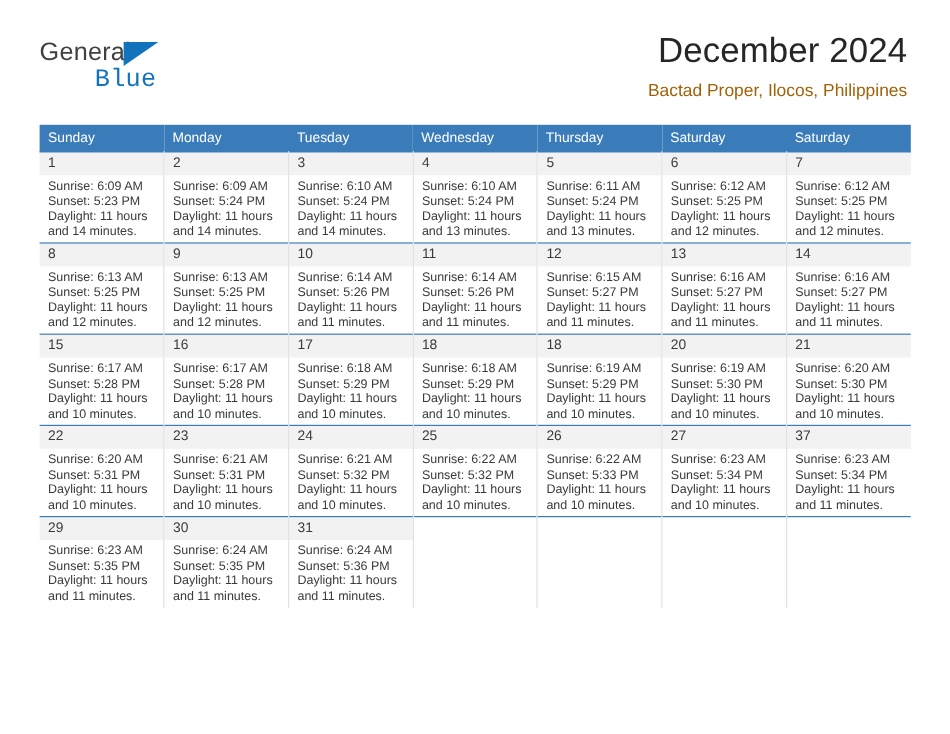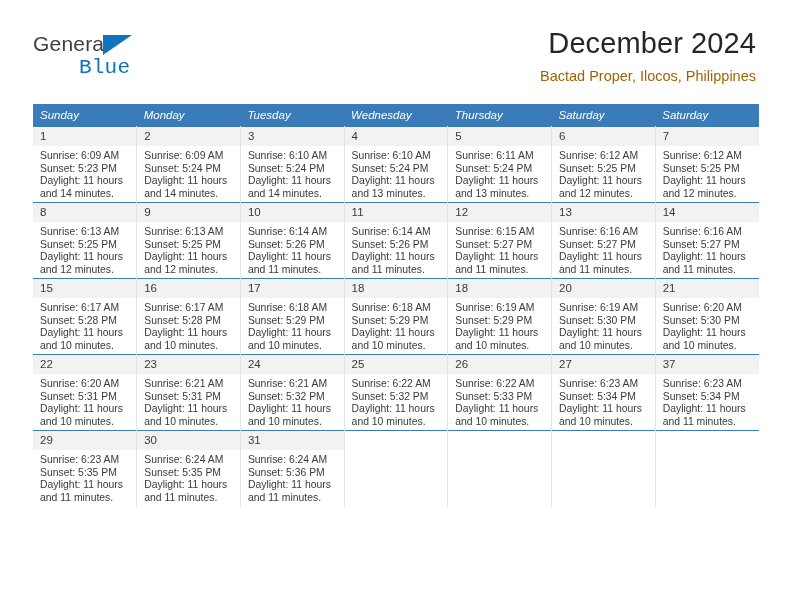--- a/index.html
+++ b/index.html
@@ -94,21 +94,20 @@
   }
   .calendar th {
     background: #3a7cb9;
     color: #ffffff;
     font-weight: normal;
     font-size: 11.5px;
     text-align: left;
     padding: 4px 0 4px 7px;
     height: 14px;
     border: none;
-    font-style: italic;
   }
   .week-row td {
     vertical-align: top;
     padding: 0;
     border-top: 1px solid #3a7cb9;
     border-right: 1px solid #e2e2e2;
     height: 76px;
     box-sizing: border-box;
   }
   .week-row td:last-child {

